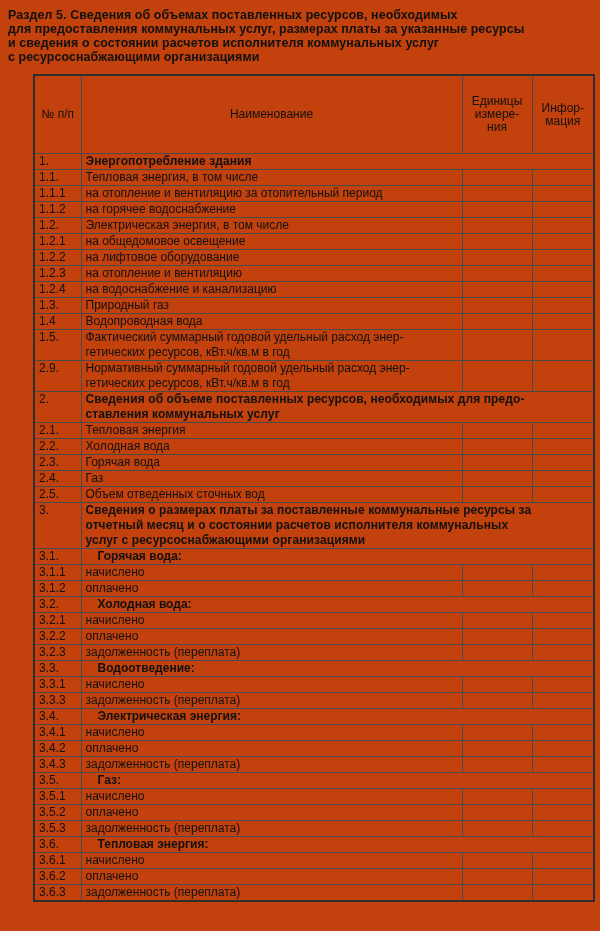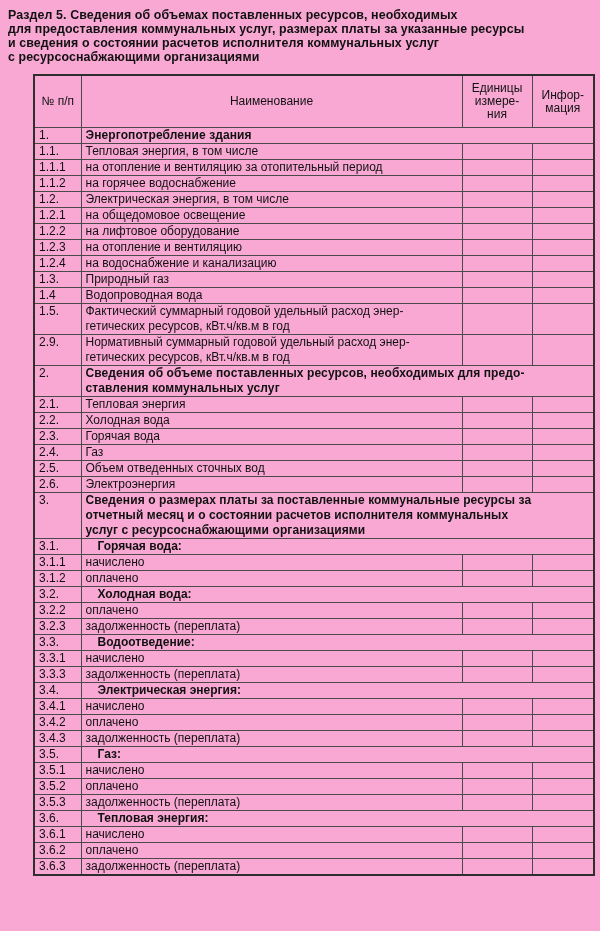--- a/index.html
+++ b/index.html
@@ -4,21 +4,21 @@
 <style>
   * { margin: 0; padding: 0; box-sizing: border-box; }
   html, body { background: #e9e9e9; }
   body {
     width: 600px; height: 931px;
     font-family: "Liberation Sans", "DejaVu Sans", sans-serif;
     color: #111;
   }
   .page {
     width: 600px; height: 931px;
-    background: #f9a8d4;
+    background: #c2410c;
     padding: 8px 5px 0 8px;
     overflow: hidden;
     position: relative;
   }
   .doc-title {
     font-weight: bold;
     font-size: 12.4px;
     line-height: 14px;
     white-space: pre-line;
     letter-spacing: 0.1px;
@@ -39,21 +39,21 @@
     vertical-align: top;
     overflow: hidden;
   }
   .doc-table thead th {
     font-weight: normal;
     text-align: center;
     vertical-align: middle;
     white-space: pre-line;
     line-height: 13px;
     height: 43px;
-    padding: 6px 2px;
+    padding: 19px 2px;
   }
   .doc-table td { height: 15px; }
   .col-num-w   { width: 47px; }
   .col-name-w  { width: 381px; }
   .col-units-w { width: 70px; }
   .col-info-w  { width: 62px; }
   td.col-name { white-space: pre-line; }
   tr.row-section td.col-name {
     font-weight: bold;
     letter-spacing: 0.1px;
@@ -198,26 +198,20 @@
           <td class="col-name">Газ</td>
           <td class="col-units"></td>
           <td class="col-info"></td>
         </tr>
         <tr class="row-normal">
           <td class="col-num">2.5.</td>
           <td class="col-name">Объем отведенных сточных вод</td>
           <td class="col-units"></td>
           <td class="col-info"></td>
         </tr>
-        <tr class="row-normal">
-          <td class="col-num">2.6.</td>
-          <td class="col-name">Электроэнергия</td>
-          <td class="col-units"></td>
-          <td class="col-info"></td>
-        </tr>
         <tr class="row-section">
           <td class="col-num">3.</td>
           <td class="col-name" colspan="3">Сведения о размерах платы за поставленные коммунальные ресурсы за
 отчетный месяц и о состоянии расчетов исполнителя коммунальных
 услуг с ресурсоснабжающими организациями</td>
         </tr>
         <tr class="row-subsection">
           <td class="col-num">3.1.</td>
           <td class="col-name" colspan="3">Горячая вода:</td>
         </tr>
@@ -231,20 +225,26 @@
           <td class="col-num">3.1.2</td>
           <td class="col-name">оплачено</td>
           <td class="col-units"></td>
           <td class="col-info"></td>
         </tr>
         <tr class="row-subsection">
           <td class="col-num">3.2.</td>
           <td class="col-name" colspan="3">Холодная вода:</td>
         </tr>
         <tr class="row-normal">
+          <td class="col-num">3.2.1</td>
+          <td class="col-name">начислено</td>
+          <td class="col-units"></td>
+          <td class="col-info"></td>
+        </tr>
+        <tr class="row-normal">
           <td class="col-num">3.2.2</td>
           <td class="col-name">оплачено</td>
           <td class="col-units"></td>
           <td class="col-info"></td>
         </tr>
         <tr class="row-normal">
           <td class="col-num">3.2.3</td>
           <td class="col-name">задолженность (переплата)</td>
           <td class="col-units"></td>
           <td class="col-info"></td>

